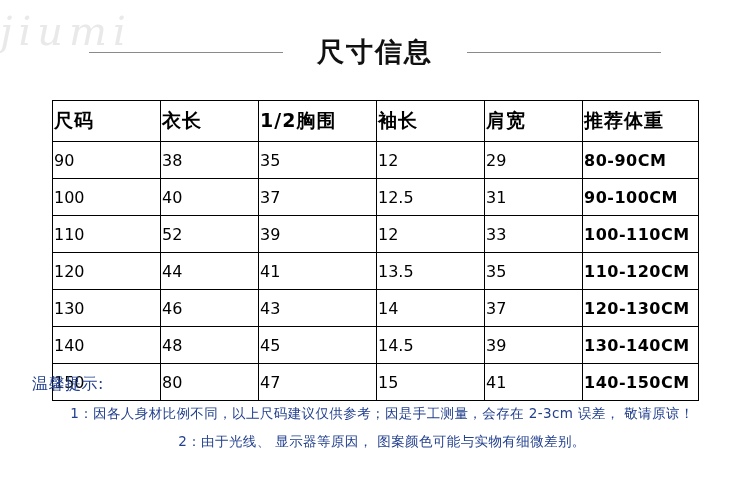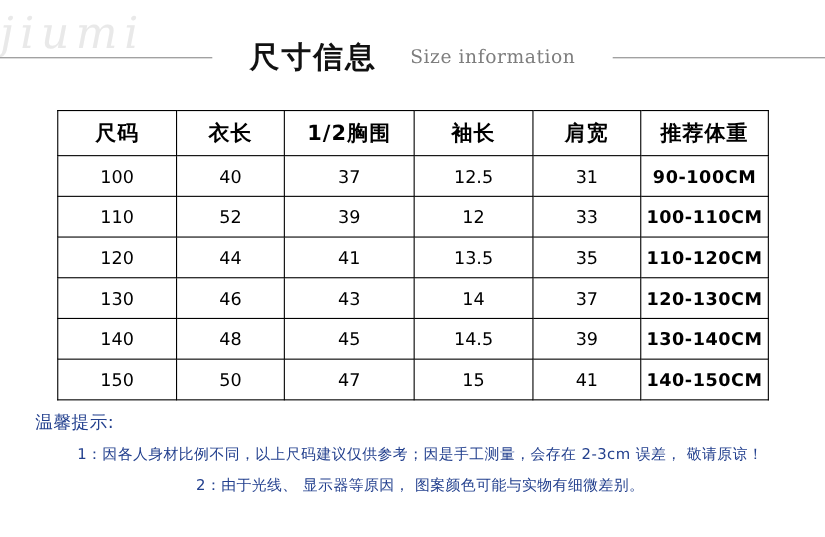--- a/index.html
+++ b/index.html
@@ -82,21 +82,21 @@
     z-index: 2;
   }
   table.size-table {
     border-collapse: collapse;
     width: 646px;
     table-layout: fixed;
   }
   table.size-table th,
   table.size-table td {
     border: 1px solid #000000;
-    text-align: center;
+    text-align: left;
     font-family: "DejaVu Sans", "Liberation Sans", sans-serif;
     color: #000000;
   }
   table.size-table thead th {
     height: 38px;
     font-size: 19px;
     font-weight: bold;
     letter-spacing: 1px;
   }
   table.size-table tbody td {
@@ -145,21 +145,20 @@
 </head>
 <body>
 
 <div class="page">
 
   <div class="watermark">jiumi</div>
 
   <div class="title-row">
     <div class="title-rule left"></div>
     <div class="title-cn">尺寸信息</div>
-    <div class="title-en">Size information</div>
     <div class="title-rule right"></div>
   </div>
 
   <div class="table-wrap">
     <table class="size-table">
       <colgroup>
         <col class="c0">
           <col class="c1">
           <col class="c2">
           <col class="c3">
@@ -171,20 +170,28 @@
           <th>尺码</th>
           <th>衣长</th>
           <th>1/2胸围</th>
           <th>袖长</th>
           <th>肩宽</th>
           <th>推荐体重</th>
         </tr>
       </thead>
       <tbody>
         <tr>
+          <td class="sizecol">90</td>
+          <td>38</td>
+          <td>35</td>
+          <td>12</td>
+          <td>29</td>
+          <td class="weight">80-90CM</td>
+        </tr>
+        <tr>
           <td class="sizecol">100</td>
           <td>40</td>
           <td>37</td>
           <td>12.5</td>
           <td>31</td>
           <td class="weight">90-100CM</td>
         </tr>
         <tr>
           <td class="sizecol">110</td>
           <td>52</td>
@@ -212,21 +219,21 @@
         <tr>
           <td class="sizecol">140</td>
           <td>48</td>
           <td>45</td>
           <td>14.5</td>
           <td>39</td>
           <td class="weight">130-140CM</td>
         </tr>
         <tr>
           <td class="sizecol">150</td>
-          <td>50</td>
+          <td>80</td>
           <td>47</td>
           <td>15</td>
           <td>41</td>
           <td class="weight">140-150CM</td>
         </tr>
       </tbody>
     </table>
   </div>
 
   <div class="notes">

